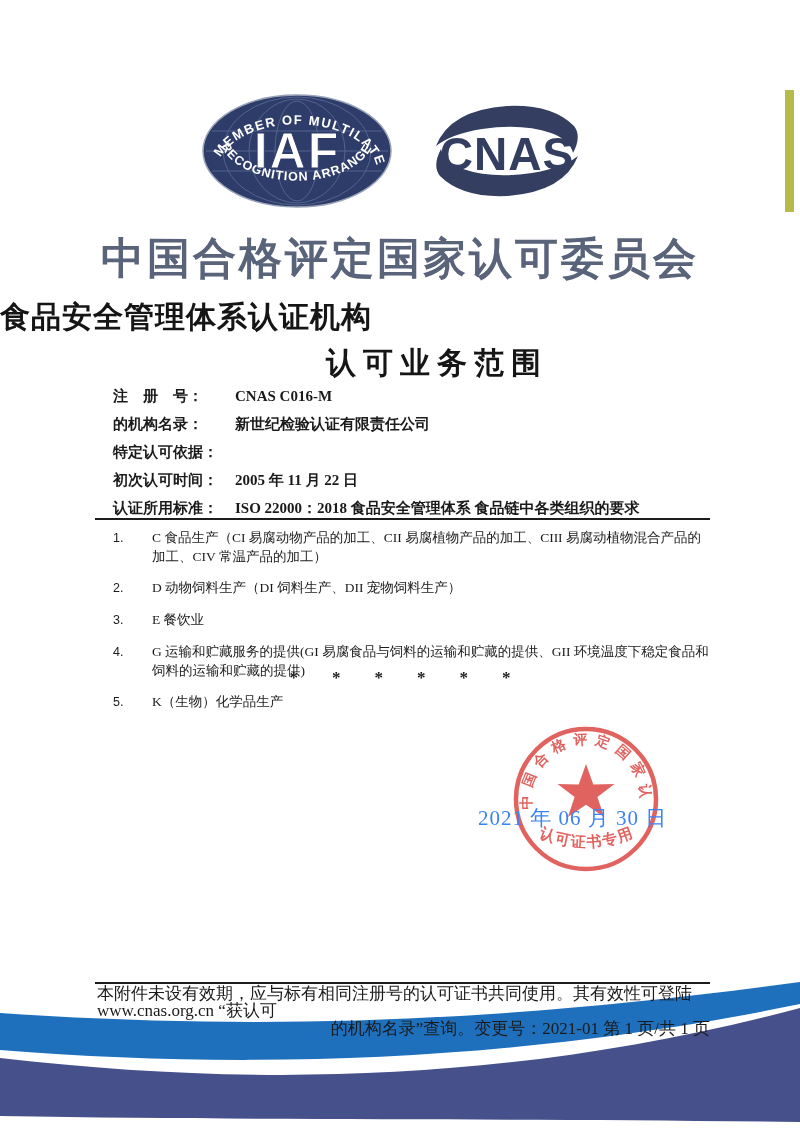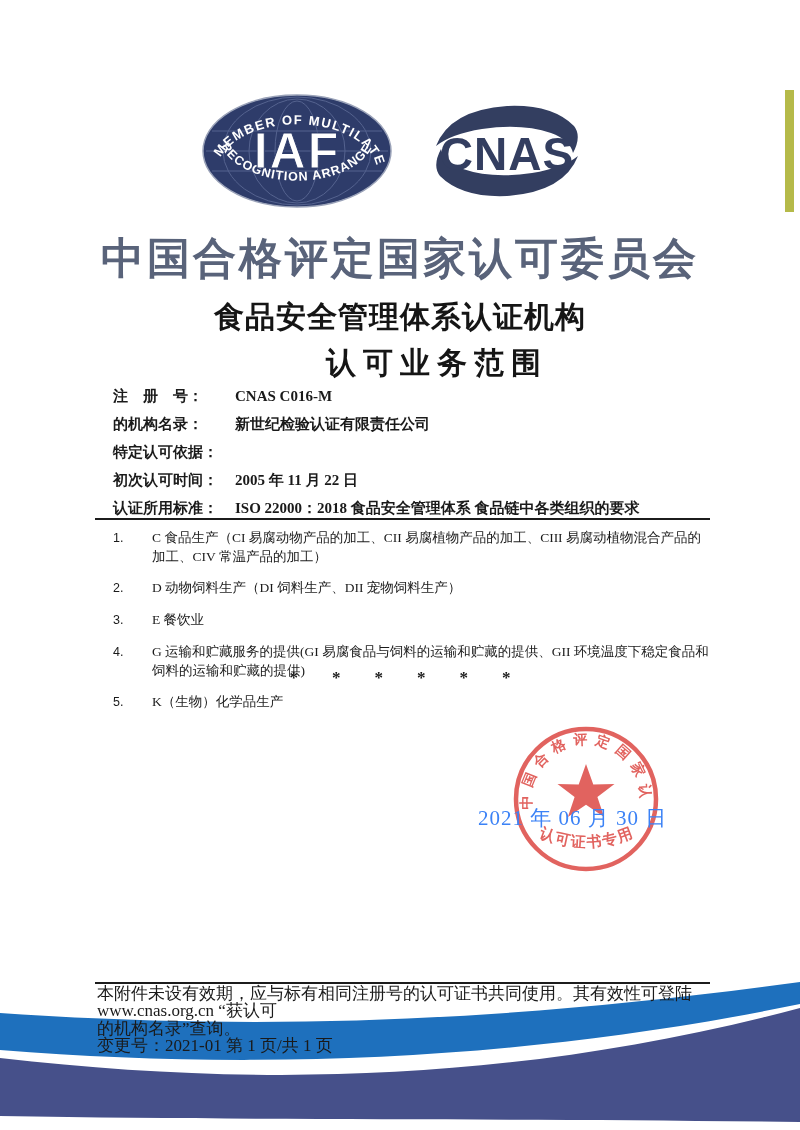--- a/index.html
+++ b/index.html
@@ -12,21 +12,21 @@
   .iaf-logo{position:absolute;left:202px;top:2px;}
   .cnas-logo{position:absolute;left:424px;top:6px;}
   .side-strip{position:absolute;left:785px;top:90px;width:9px;height:122px;background:#b5ba49;}
   
   .main-title{
     position:absolute;top:230px;left:0;width:800px;text-align:center;
     font-family:"Liberation Sans", sans-serif;font-weight:bold;
     font-size:43px;color:#59637a;letter-spacing:3px;white-space:nowrap;
   }
   .sub-title1{
-    position:absolute;top:297px;left:0;width:800px;text-align:center;
+    position:absolute;top:297px;left:0;width:800px;text-align:left;
     font-family:"Liberation Sans", sans-serif;font-weight:bold;
     font-size:30px;color:#151515;letter-spacing:1px;
   }
   .sub-title2{
     position:absolute;top:343px;left:0;width:800px;text-align:center;
     font-family:"Liberation Sans", sans-serif;font-weight:bold;
     font-size:30px;color:#151515;letter-spacing:7px;padding-left:37px;
   }
   
   .info{position:absolute;left:113px;top:386px;width:600px;font-size:15px;}
@@ -46,21 +46,21 @@
     font-size:17px;font-weight:bold;font-family:"Liberation Serif", serif;}
   
   .stamp{position:absolute;left:501px;top:714px;opacity:.86;z-index:1;}
   .issue-date{
     position:absolute;left:478px;top:804px;z-index:2;
     font-size:21px;letter-spacing:1px;color:#3b82f6;white-space:nowrap;
     font-family:"Liberation Serif", serif;
   }
   
   .footer-text{position:absolute;left:97px;top:985px;width:613px;font-size:17px;line-height:17px;z-index:2;}
-  .footer-line2{display:flex;justify-content:flex-end;margin-top:1px;flex-direction:column;}
+  .footer-line2{display:flex;justify-content:flex-end;margin-top:1px;}
   .waves{position:absolute;left:0;top:970px;width:800px;height:160px;z-index:0;}
 </style>
 </head>
 <body>
 
 <div class="page">
 
   <div class="logo-row">
 
     <svg class="iaf-logo" width="190" height="114" viewBox="0 0 190 114">

